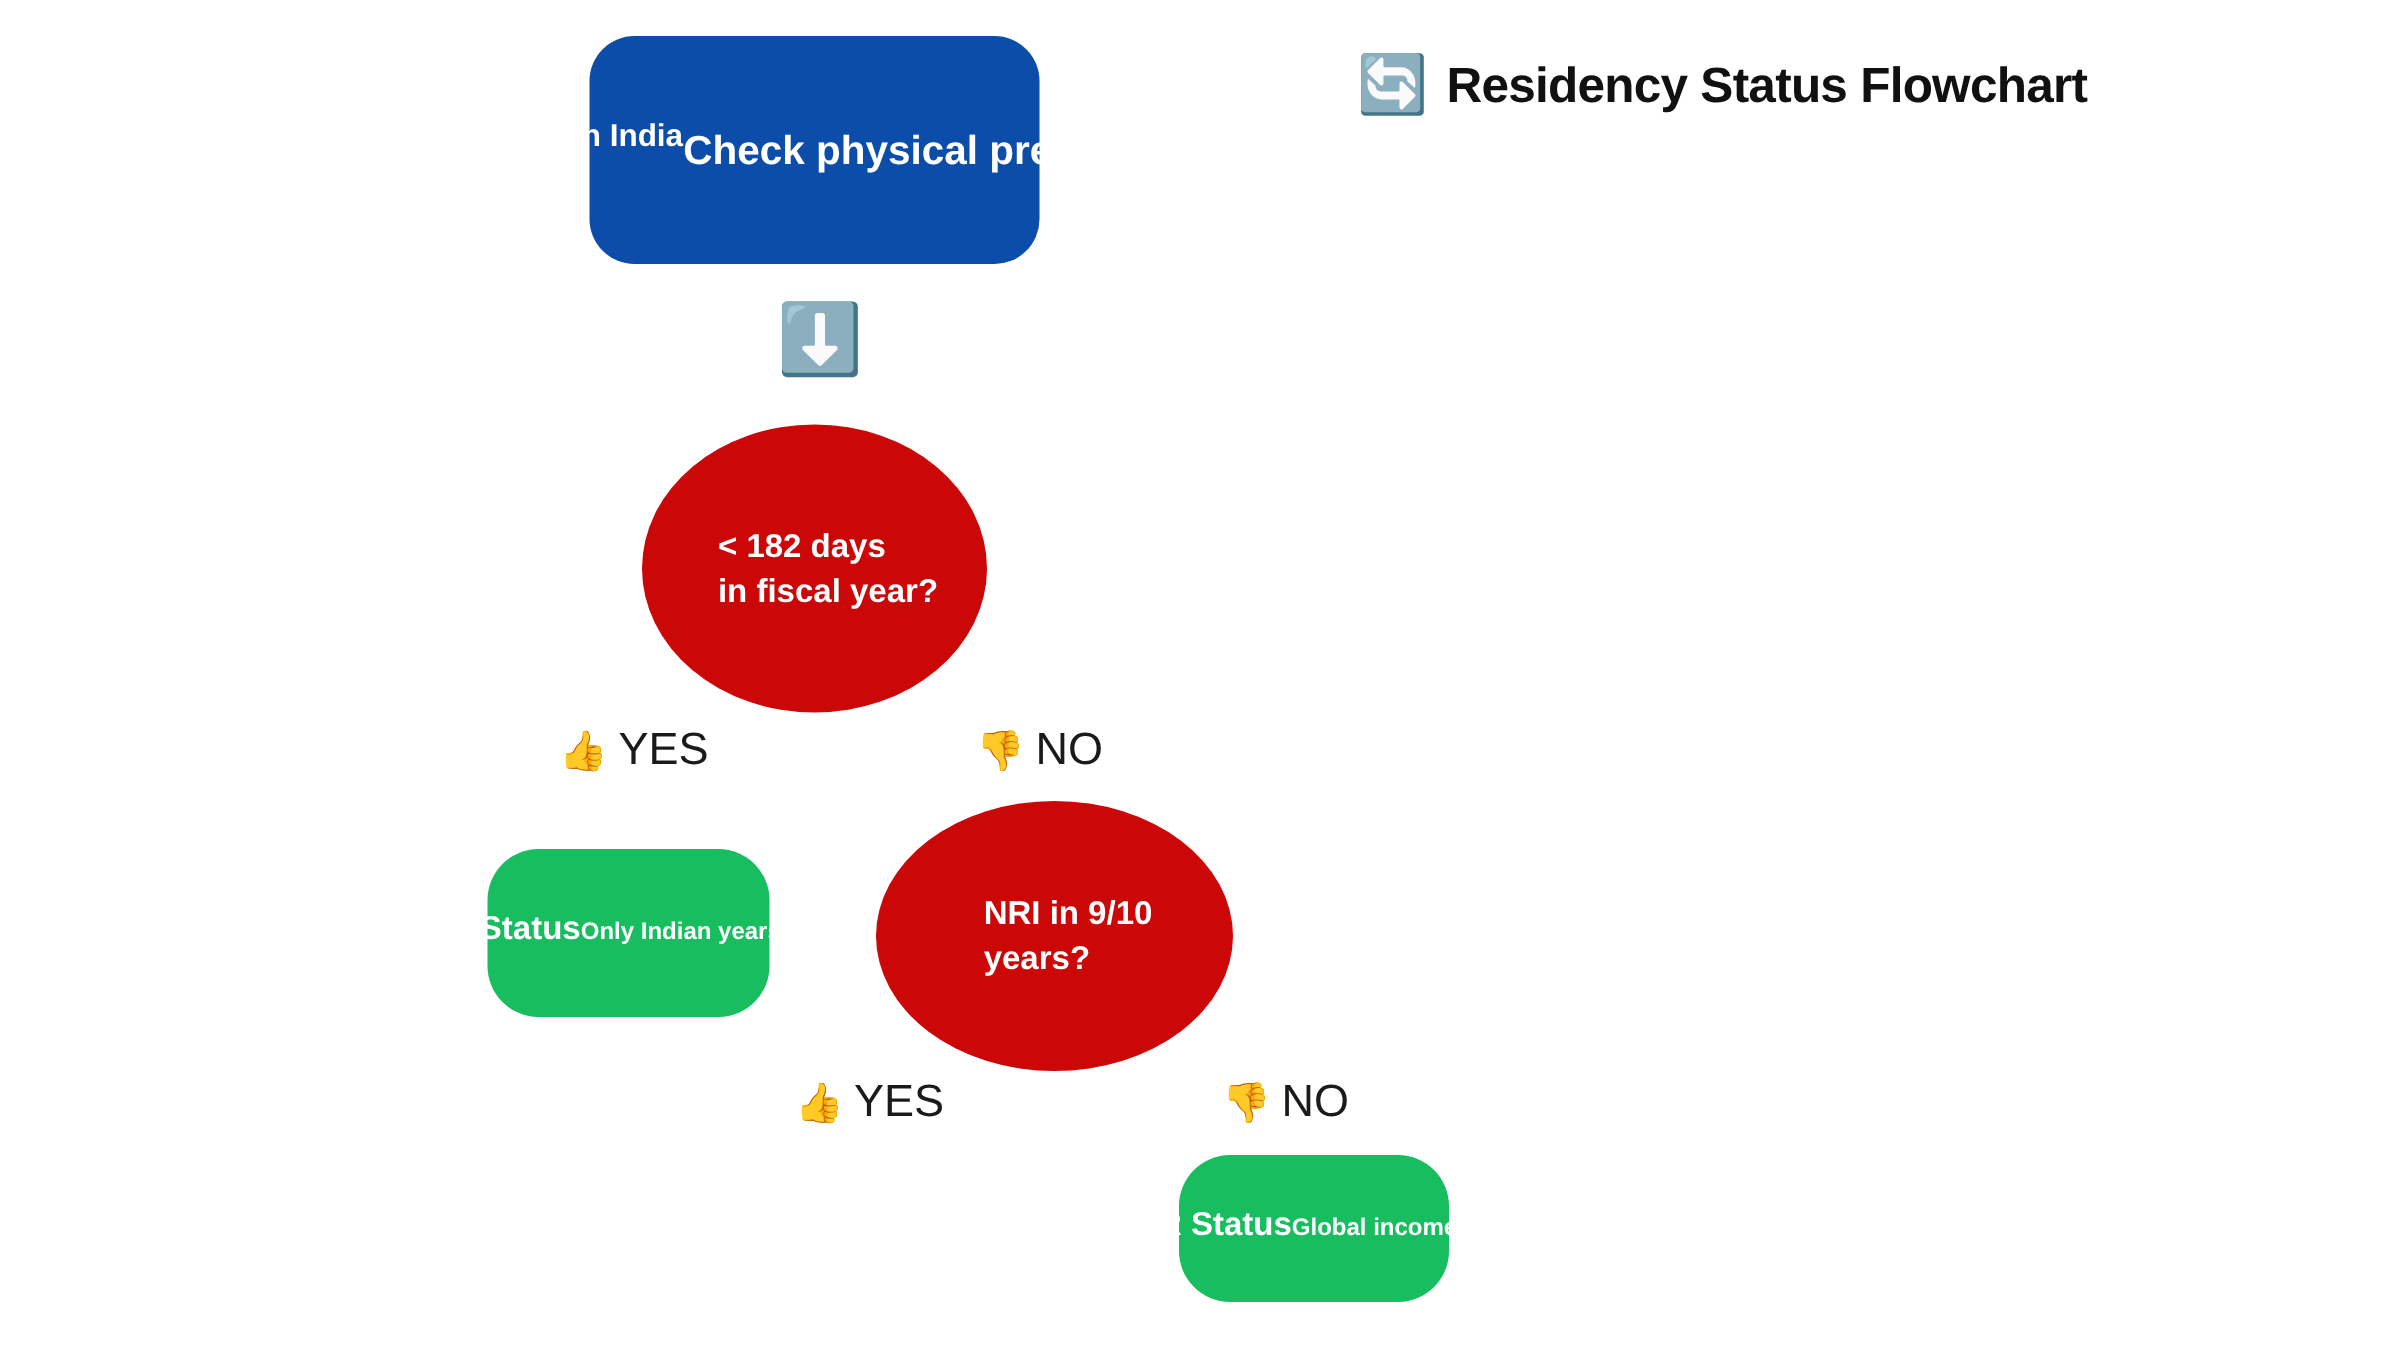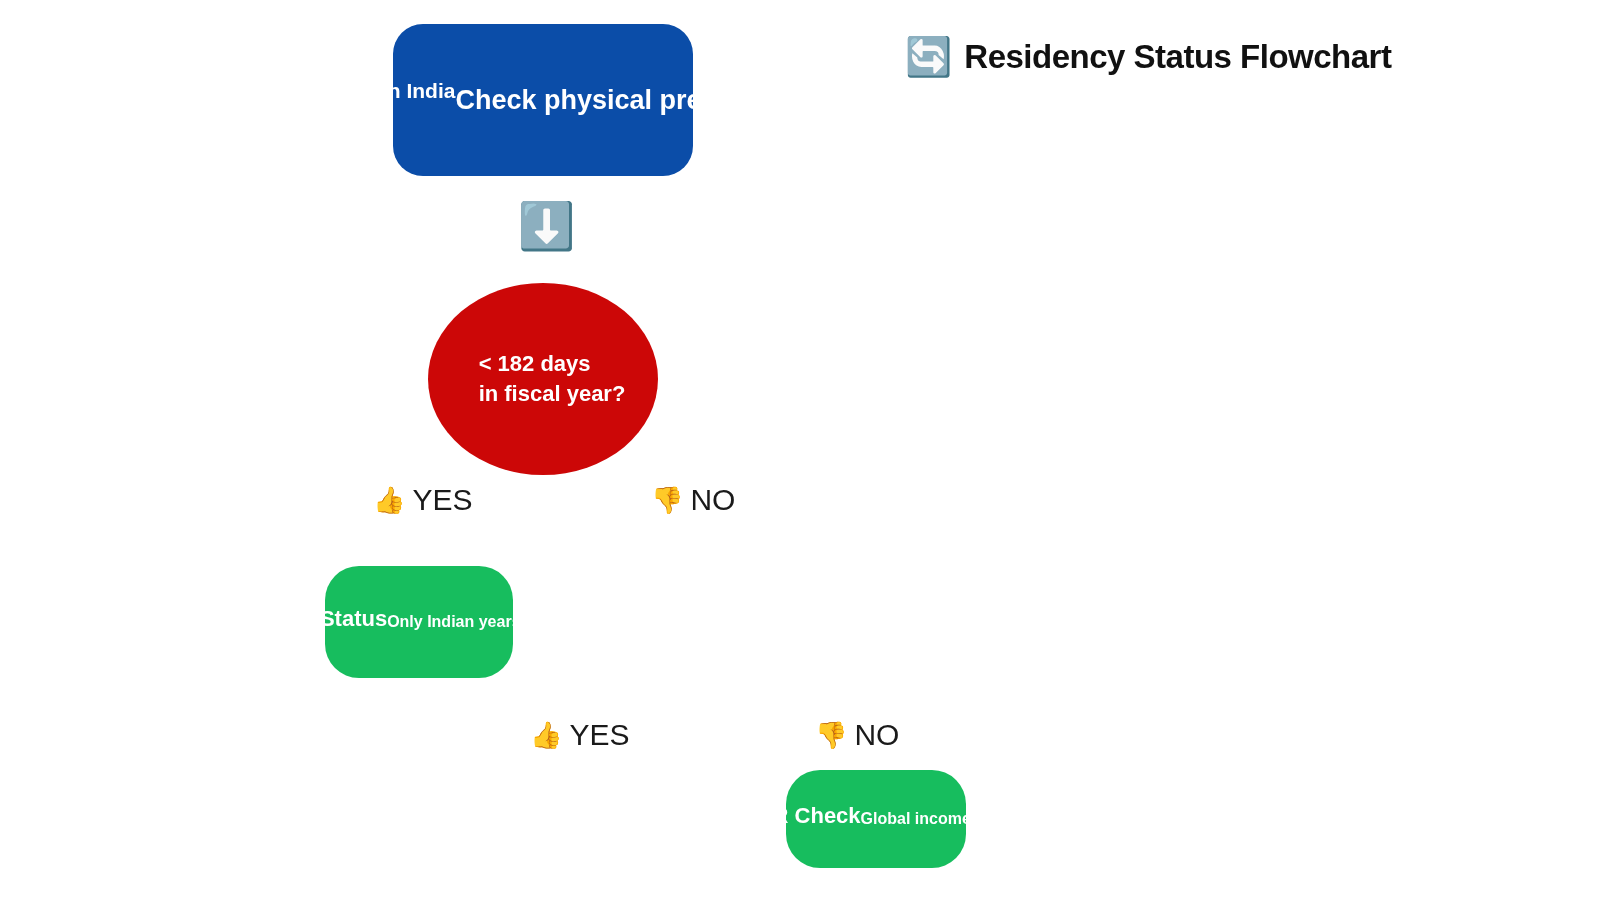--- a/index.html
+++ b/index.html
@@ -157,30 +157,34 @@
   <div class="branch-label" style="left:651px; top:483px;">
     <span class="branch-emoji">👎</span>
     <span>NO</span>
   </div>
 
   <div class="node terminal" style="left:325px; top:566px; width:188px; height:112px;">
     <div class="node-title">NRI Status</div>
     <div class="node-sub">Only Indian years taxable</div>
   </div>
 
+  <div class="node decision" style="left:584px; top:534px; width:238px; height:180px;">
+    <div class="node-title">NRI in 9/10
+years?</div>
+  </div>
 
   <div class="branch-label" style="left:530px; top:718px;">
     <span class="branch-emoji">👍</span>
     <span>YES</span>
   </div>
 
   <div class="branch-label" style="left:815px; top:718px;">
     <span class="branch-emoji">👎</span>
     <span>NO</span>
   </div>
 
 
   <div class="node terminal" style="left:786px; top:770px; width:180px; height:98px;">
-    <div class="node-title">ROR Check</div>
+    <div class="node-title">ROR Status</div>
     <div class="node-sub">Global income taxable</div>
   </div>
 
 </div>
 
 </body></html>

